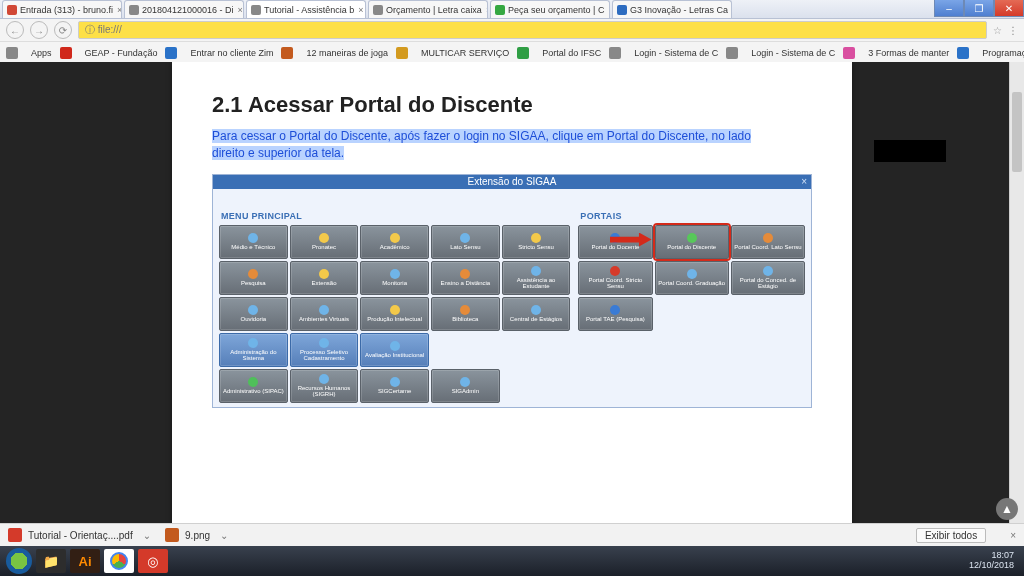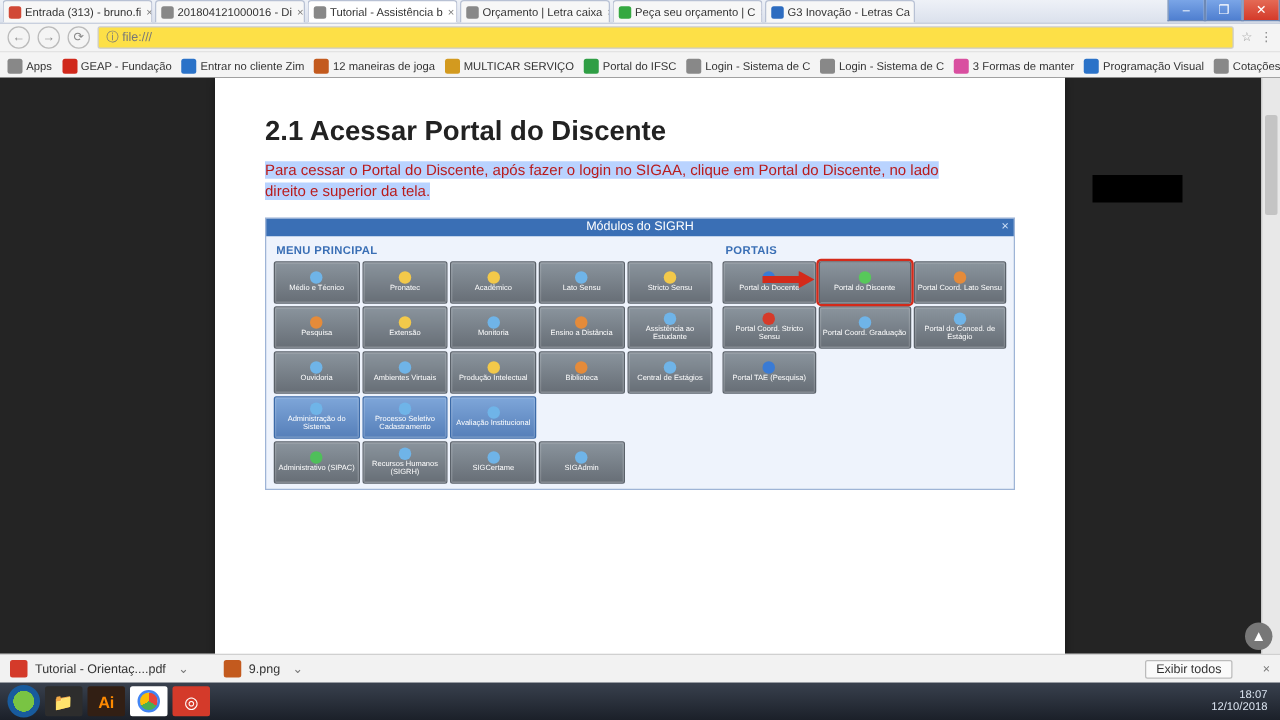--- a/index.html
+++ b/index.html
@@ -12,36 +12,36 @@
   .winbtns{position:absolute;right:0;top:0;display:flex}
   .wb{width:28px;height:16px;border:1px solid #6d89b5;border-top:none;background:linear-gradient(#7aa5e7,#4f7fd0);color:#fff;font-size:10px;display:flex;align-items:center;justify-content:center}
   .wb.close{background:linear-gradient(#e46a55,#d43a2a)}
   
   .addr{height:22px;background:#f4f4f4;border-bottom:1px solid #ddd;display:flex;align-items:center;padding:0 6px;gap:6px;font-size:10px;color:#555}
   .rnd{width:16px;height:16px;border-radius:50%;border:1px solid #bbb;display:flex;align-items:center;justify-content:center;color:#888;font-size:10px}
   .omnibox{flex:1;height:16px;border:1px solid #ccc;border-radius:2px;background:#fde047;display:flex;align-items:center;padding:0 6px;color:#444}
   .star{color:#999}
   
   .bm{height:22px;background:#f4f4f4;border-bottom:1px solid #dcdcdc;display:flex;align-items:center;padding:0 6px;gap:8px;font-size:9px;color:#333;overflow:hidden}
-  .bmi{display:flex;align-items:center;gap:3px;white-space:nowrap}
+  .bmi{display:flex;align-items:center;gap:13px;white-space:nowrap}
   .bmi .ic{width:12px;height:12px;border-radius:2px}
   
   .viewer{position:absolute;top:62px;left:0;right:0;bottom:40px;background:#242424;display:flex;justify-content:center;overflow:hidden}
   .paper{width:680px;background:#fff;margin-top:0;position:relative;box-shadow:0 1px 6px rgba(0,0,0,.4)}
   .paper h2{font-size:22px;font-weight:700;margin:30px 40px 10px;color:#222}
-  .intro{margin:0 40px 12px;font-size:12px;line-height:1.4;color:#b91c1c}
+  .intro{margin:0 40px 12px;font-size:12px;line-height:1.4;color:#1d4ed8}
   .hl{background:#b9d3ff}
   .adbox{position:absolute;top:78px;right:-94px;width:72px;height:22px;background:#000}
   
   .shot{margin:4px 40px 16px;border:1px solid #9eb4d6;background:#eef3fc}
   .shot .bar{background:#3a6fb5;color:#fff;font-size:10px;display:flex;align-items:center;justify-content:center;height:14px;position:relative}
   .shot .bar .xx{position:absolute;right:4px;color:#cfe0f7}
   .shot .body{display:flex;padding:4px 6px;gap:8px}
   .col{flex:1}
-  .sect{font-size:9px;font-weight:bold;color:#3a6fb5;text-transform:uppercase;margin:2px 0 4px 2px;letter-spacing:.3px}
+  .sect{font-size:9px;font-weight:bold;color:#3a6fb5;text-transform:uppercase;margin:18px 0 4px 2px;letter-spacing:.3px}
   .grid{display:grid;gap:2px}
   .g5{grid-template-columns:repeat(5,1fr)}
   .g3{grid-template-columns:repeat(3,1fr)}
   .tile{background:linear-gradient(#8a949d,#676e76);border:1px solid #5a6169;border-radius:2px;height:30px;display:flex;flex-direction:column;align-items:center;justify-content:center;color:#fff;font-size:6px;text-align:center;line-height:1.05;padding:1px;box-shadow:inset 0 0 0 1px rgba(255,255,255,.15)}
   .tile.blue{background:linear-gradient(#7ea6d9,#567fb9);border-color:#3b6aa8}
   .tile.hot{box-shadow:0 0 0 2px #d42a1a}
   .tile .dot{width:10px;height:10px;border-radius:50%;margin-bottom:1px}
   .arrow{position:relative}
   .arrow:before{content:"";position:absolute;left:-46px;top:7px;width:42px;height:14px;background:#d42a1a;clip-path:polygon(0 30%,70% 30%,70% 0,100% 50%,70% 100%,70% 70%,0 70%)}
   .placeholder{background:transparent;border:none}
@@ -164,21 +164,21 @@
   <div class="paper">
     <div class="adbox"></div>
     <h2>2.1 Acessar Portal do Discente</h2>
     <p class="intro">
       <span class="hl">Para cessar o Portal do Discente, após fazer o login no SIGAA, clique em Portal do Discente, no lado</span><br>
       <span class="hl">direito e superior da tela.</span>
     </p>
 
     <div class="shot">
       <div class="bar">
-        <span>Módulos do SIGRH</span>
+        <span>Extensão do SIGAA</span>
         <span class="xx">×</span>
       </div>
       <div class="body">
         <div class="col" style="flex:1.55">
           <div class="sect">Menu Principal</div>
           <div id="menugrid">
               <div class="grid g5" style="margin-bottom: 2px;">
                 <div class="tile">
                   <span class="dot" style="background:#6fb4e8"></span>
                   <span>Médio e Técnico</span>
@@ -326,21 +326,21 @@
     </div>
   </div>
   <div class="sbar">
       <div class="sthumb"></div>
     </div>
 </div>
 
 <div class="scrolltop">▲</div>
 
 <div class="shelf">
-  <div id="dls" style="display:flex;gap:28px">
+  <div id="dls" style="display:flex;gap:14px">
       <div class="dl">
         <span class="ic" style="background:#d43a2a"></span>
         <span>Tutorial - Orientaç....pdf</span>
         <span style="color:#777;margin-left:4px">⌄</span>
       </div>
       <div class="dl">
         <span class="ic" style="background:#c35a1e"></span>
         <span>9.png</span>
         <span style="color:#777;margin-left:4px">⌄</span>
       </div>

